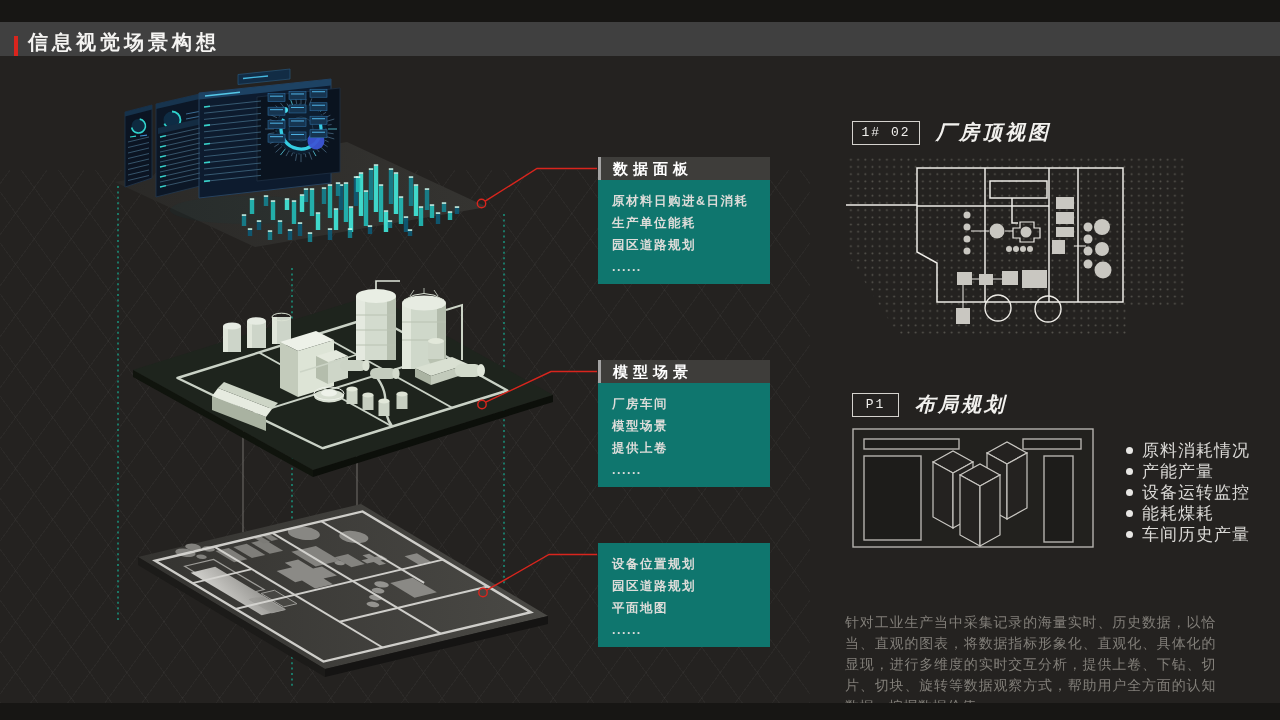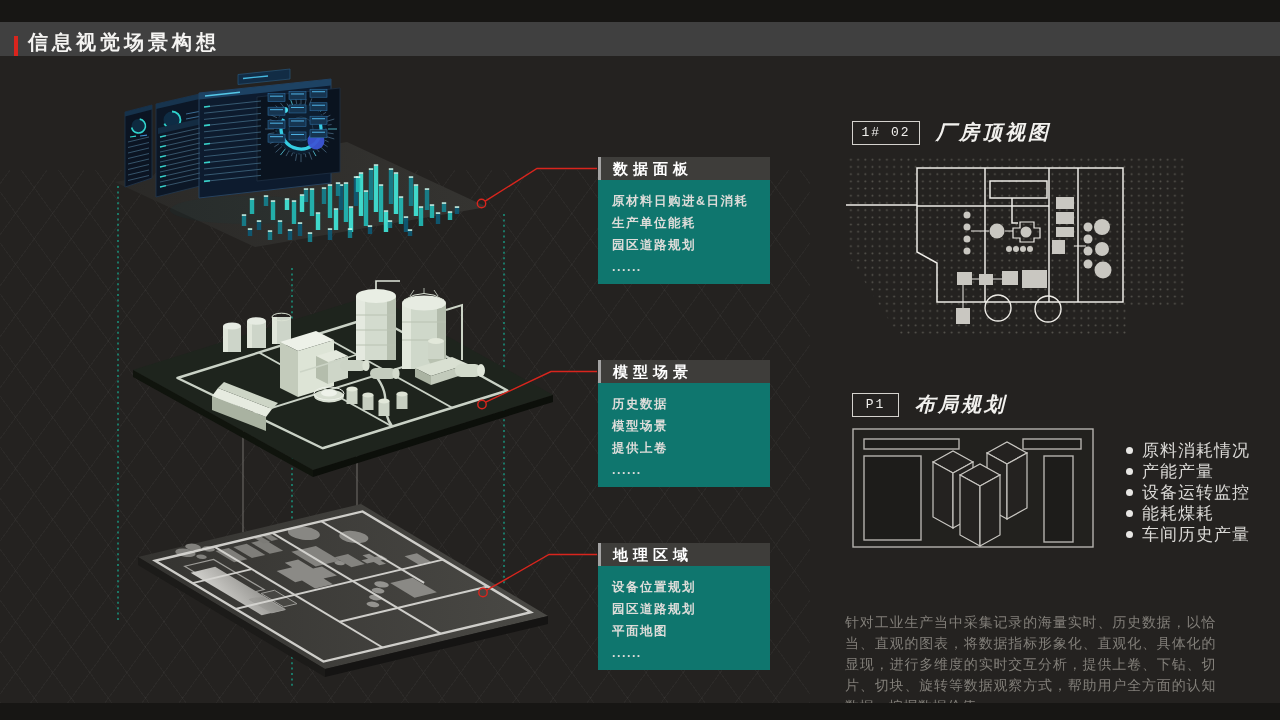--- a/index.html
+++ b/index.html
@@ -539,28 +539,27 @@
   <div class="co-body">
     <div class="co-item">原材料日购进&amp;日消耗</div>
     <div class="co-item">生产单位能耗</div>
     <div class="co-item">园区道路规划</div>
     <div class="co-item">......</div>
   </div>
 </div>
 <div class="callout" id="callout-model">
   <div class="co-header">模型场景</div>
   <div class="co-body">
-    <div class="co-item">历史数据</div>
+    <div class="co-item">厂房车间</div>
     <div class="co-item">模型场景</div>
     <div class="co-item">提供上卷</div>
     <div class="co-item">......</div>
   </div>
 </div>
 <div class="callout" id="callout-geo">
-  <div class="co-header">地理区域</div>
   <div class="co-body">
     <div class="co-item">设备位置规划</div>
     <div class="co-item">园区道路规划</div>
     <div class="co-item">平面地图</div>
     <div class="co-item">......</div>
   </div>
 </div>
 
 <div class="rc-heading" id="topview-heading">
   <div class="tag-box" id="topview-tag">1# 02</div>

